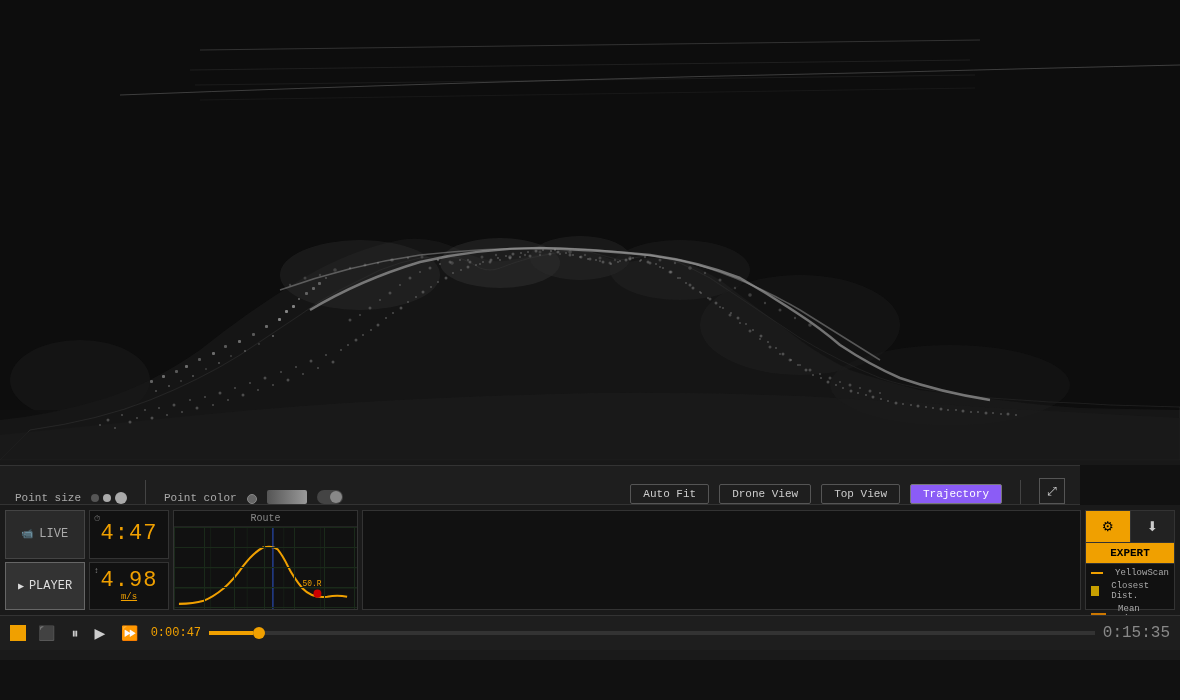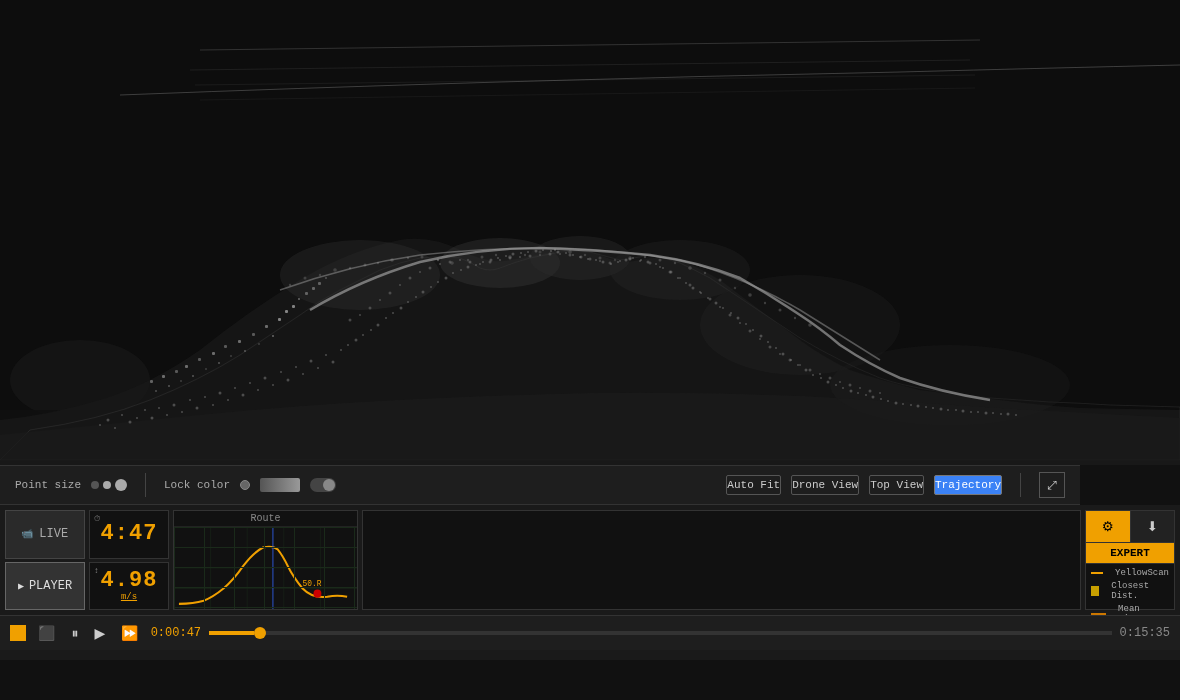--- a/index.html
+++ b/index.html
@@ -29,21 +29,21 @@
       position: absolute;
       top: 0; left: 0;
     }
 
     
     #toolbar-strip {
       width: 1080px;
       height: 40px;
       background: #1e1e1e;
       display: flex;
-      align-items: center;
+      align-items: flex-end;
       padding: 0 15px;
       border-top: 1px solid #333;
       border-bottom: 1px solid #333;
       gap: 10px;
     }
 
     .toolbar-label {
       font-size: 11px;
       color: #aaa;
     }
@@ -96,28 +96,28 @@
       top: 1px;
       right: 1px;
     }
 
     .spacer { flex: 1; }
 
     .toolbar-btn {
       background: transparent;
       border: 1px solid #555;
       color: #ccc;
-      padding: 3px 0;
+      padding: 3px 12px;
       font-size: 11px;
       cursor: pointer;
       font-family: 'Courier New', monospace;
       border-radius: 2px;
     }
     .toolbar-btn.active {
-      background: #3b82f6;
+      background: #8b5cf6;
       border-color: #777;
       color: #fff;
     }
 
     .expand-btn {
       background: transparent;
       border: 1px solid #555;
       color: #ccc;
       width: 26px;
       height: 26px;
@@ -201,21 +201,21 @@
       position: absolute;
       top: 3px;
       left: 4px;
       font-size: 8px;
       color: #888;
     }
 
     .readout-value {
       font-size: 22px;
       color: #f0a000;
-      font-weight: bold;
+      font-weight: normal;
       letter-spacing: 1px;
       line-height: 1;
     }
 
     .readout-unit {
       font-size: 9px;
       color: #f0a000;
       text-decoration: underline;
     }
 
@@ -473,21 +473,21 @@
       height: 12px;
       background: #f0a000;
       border-radius: 50%;
       position: absolute;
       top: 50%;
       transform: translateY(-50%);
       cursor: pointer;
     }
 
     .time-end {
-      font-size: 12px;
+      font-size: 16px;
       color: #888;
       min-width: 45px;
       text-align: right;
     }
 
     
     .imu-side-bars {
       display: flex;
       flex-direction: column;
       justify-content: space-around;
@@ -826,21 +826,21 @@
 <div id="toolbar-strip">
   <span class="toolbar-label">Point size</span>
   <div class="dot-selector">
     <div class="dot"></div>
     <div class="dot active"></div>
     <div class="dot large active"></div>
   </div>
 
   <div class="toolbar-separator"></div>
 
-  <span class="toolbar-label">Lock color</span>
+  <span class="toolbar-label">Point color</span>
   <div style="width:10px;height:10px;border-radius:50%;background:#666;border:1px solid #888;"></div>
   <div class="color-swatch"></div>
   <div class="color-toggle"></div>
 
   <div class="spacer"></div>
 
   <button class="toolbar-btn">Auto Fit</button>
   <button class="toolbar-btn">Drone View</button>
   <button class="toolbar-btn">Top View</button>
   <button class="toolbar-btn active">Trajectory</button>

